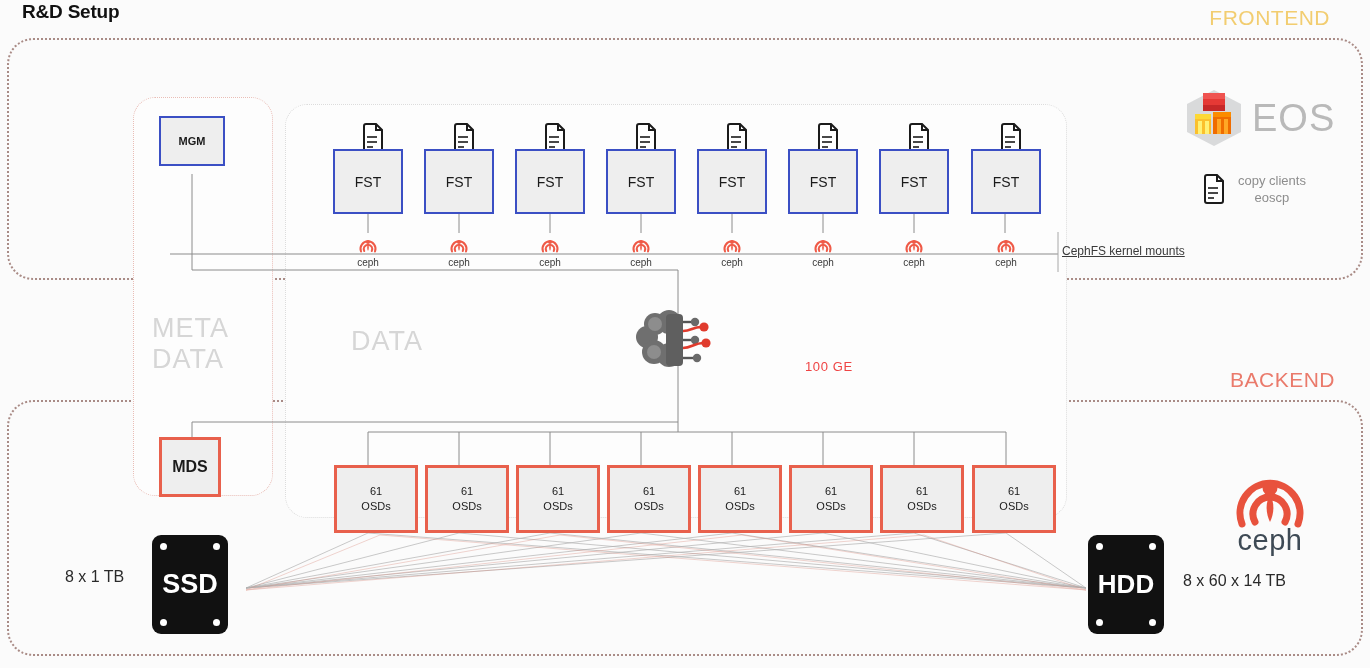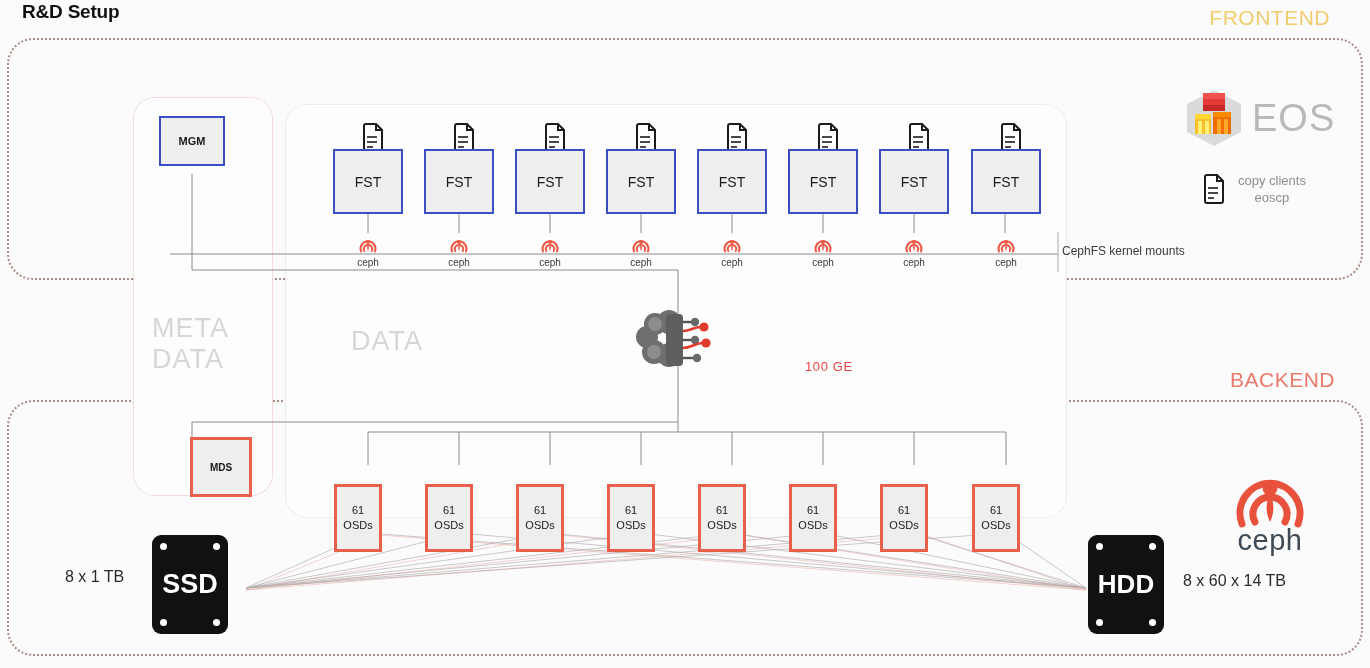--- a/index.html
+++ b/index.html
@@ -57,23 +57,23 @@
     box-sizing:border-box;
     background:#eeeeee;
     display:flex;align-items:center;justify-content:center;
     flex-direction:column;
     text-align:center;
     color:#1a1a1a;
   }
   .node.blue{border:2px solid #3b4fc4;}
   .node.red{border:3px solid #e8604c;}
   #mgm-node{left:159px;top:116px;width:66px;height:50px;font-size:11px;font-weight:bold;}
-  #mds-node{left:159px;top:437px;width:62px;height:60px;font-size:10px;font-weight:bold;margin-left:31px;}
+  #mds-node{left:159px;top:437px;width:62px;height:60px;font-size:16px;font-weight:bold;}
   .fst-node{top:149px;width:70px;height:65px;font-size:14px;}
-  .osd-node{top:465px;width:48px;height:68px;font-size:11px;line-height:15px;margin-top:19px;}
+  .osd-node{top:465px;width:84px;height:68px;font-size:11px;line-height:15px;}
   .osd-node .n1{font-weight:normal;}
   .fst-doc{top:122px;}
   
   .ceph-mark{top:231px;width:24px;height:24px;}
   .ceph-word{top:257px;width:60px;text-align:center;font-size:10px;color:#3a3a3a;}
   
   .drive{
     background:#111;border-radius:9px;
     display:flex;align-items:center;justify-content:center;
     color:#fff;font-weight:bold;position:absolute;
@@ -83,21 +83,21 @@
   .screw{position:absolute;width:7px;height:7px;border-radius:50%;background:#fff;}
   .screw.tl{left:8px;top:8px;} .screw.tr{right:8px;top:8px;}
   .screw.bl{left:8px;bottom:8px;} .screw.br{right:8px;bottom:8px;}
   #ssd-capacity{left:65px;top:568px;font-size:16px;color:#2a2a2a;}
   #hdd-capacity{left:1183px;top:572px;font-size:16px;color:#2a2a2a;}
   
   #eos-logo-row{left:1183px;top:88px;display:flex;align-items:center;gap:7px;}
   #eos-wordmark{font-size:38px;color:#b9b9b9;letter-spacing:1px;line-height:38px;}
   #copy-clients-row{left:1200px;top:172px;display:flex;align-items:center;gap:12px;}
   #copy-clients-text{font-size:13px;color:#8d8d8d;line-height:17px;text-align:left;}
-  #cephfs-mounts-label{left:1062px;top:244px;font-size:12px;color:#3a3a3a;}
+  #cephfs-mounts-label{left:1062px;top:244px;font-size:12px;color:#3a3a3a;text-decoration:underline;}
   #ceph-big-logo{left:1222px;top:452px;}
   #ceph-big-word{left:1222px;top:524px;width:96px;text-align:center;
                  font-size:29px;color:#3e4a55;letter-spacing:0.5px;}
   svg{display:block;}
 </style>
 </head>
 <body>
 
 <div class="abs" id="page-title">R&amp;D Setup</div>
 

